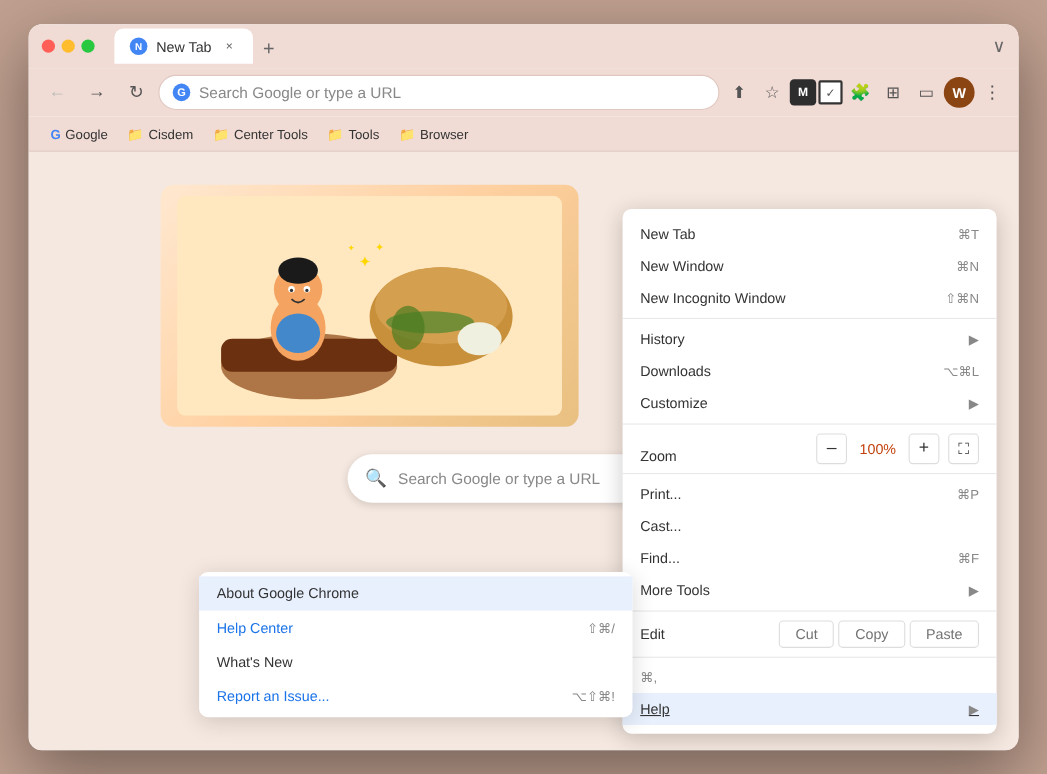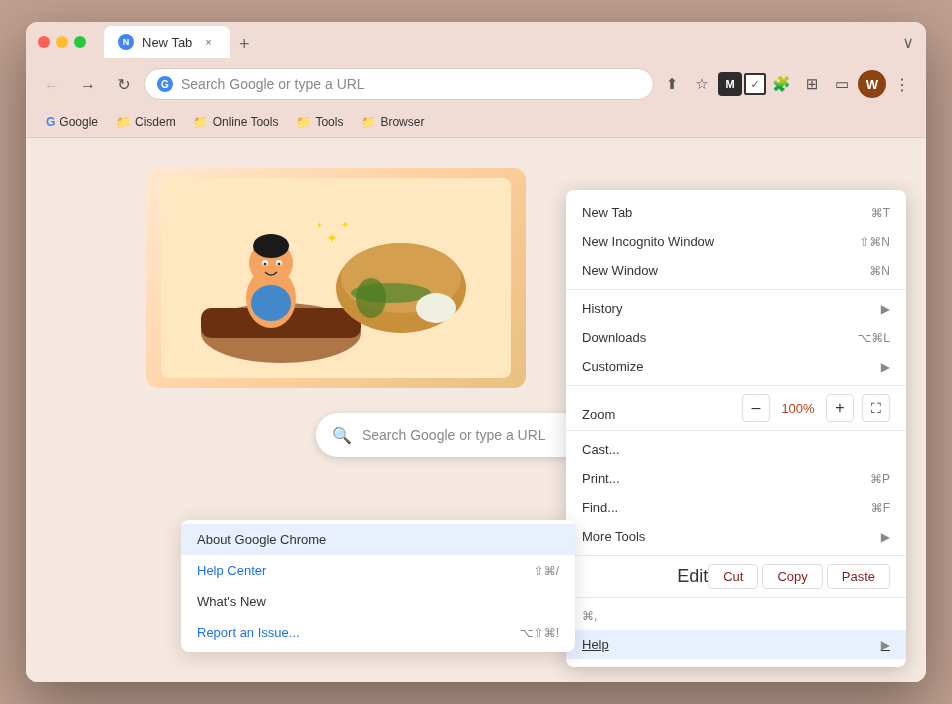--- a/index.html
+++ b/index.html
@@ -420,34 +420,33 @@
       color: #333;
     }
     .edit-row {
       display: flex;
       align-items: center;
       padding: 4px 16px;
       gap: 0;
     }
     .edit-label {
       flex: 1;
-      font-size: 18px;
-      color: #333;
-      text-align: right;
+      font-size: 13px;
+      color: #333;
     }
     .edit-btns {
       display: flex;
       gap: 4px;
     }
     .edit-btn {
       padding: 4px 14px;
       border: 1px solid #ddd;
       border-radius: 4px;
       font-size: 13px;
-      color: #7f1d1d;
+      color: #737373;
       cursor: pointer;
       background: #fff;
     }
   </style>
 </head>
 <body>
 
 <div class="browser-window">
 
   <div class="title-bar">
@@ -492,21 +491,21 @@
     <div class="bookmark-item">
       <span style="color:#4285f4;font-weight:bold;font-size:12px;">G</span>
       <span>Google</span>
     </div>
     <div class="bookmark-item">
       <span class="bookmark-folder">📁</span>
       <span>Cisdem</span>
     </div>
     <div class="bookmark-item">
       <span class="bookmark-folder">📁</span>
-      <span>Online Tools</span>
+      <span>Center Tools</span>
     </div>
     <div class="bookmark-item">
       <span class="bookmark-folder">📁</span>
       <span>Tools</span>
     </div>
     <div class="bookmark-item">
       <span class="bookmark-folder">📁</span>
       <span>Browser</span>
     </div>
   </div>
@@ -578,26 +577,26 @@
     </div>
 
     <div class="chrome-menu">
 
       <div class="menu-section">
         <div class="menu-item">
           <span class="menu-item-label">New Tab</span>
           <span class="menu-item-shortcut">⌘T</span>
         </div>
         <div class="menu-item">
+          <span class="menu-item-label">New Window</span>
+          <span class="menu-item-shortcut">⌘N</span>
+        </div>
+        <div class="menu-item">
           <span class="menu-item-label">New Incognito Window</span>
           <span class="menu-item-shortcut">⇧⌘N</span>
-        </div>
-        <div class="menu-item">
-          <span class="menu-item-label">New Window</span>
-          <span class="menu-item-shortcut">⌘N</span>
         </div>
       </div>
 
       <div class="menu-section">
         <div class="menu-item">
           <span class="menu-item-label">History</span>
           <span class="menu-item-arrow">▶</span>
         </div>
         <div class="menu-item">
           <span class="menu-item-label">Downloads</span>
@@ -616,26 +615,26 @@
             <div class="zoom-btn">–</div>
             <span class="zoom-value">100%</span>
             <div class="zoom-btn">+</div>
             <div class="zoom-fullscreen">⛶</div>
           </div>
         </div>
       </div>
 
       <div class="menu-section">
         <div class="menu-item">
+          <span class="menu-item-label">Print...</span>
+          <span class="menu-item-shortcut">⌘P</span>
+        </div>
+        <div class="menu-item">
           <span class="menu-item-label">Cast...</span>
           <span class="menu-item-shortcut"></span>
-        </div>
-        <div class="menu-item">
-          <span class="menu-item-label">Print...</span>
-          <span class="menu-item-shortcut">⌘P</span>
         </div>
         <div class="menu-item">
           <span class="menu-item-label">Find...</span>
           <span class="menu-item-shortcut">⌘F</span>
         </div>
         <div class="menu-item">
           <span class="menu-item-label">More Tools</span>
           <span class="menu-item-arrow">▶</span>
         </div>
       </div>

